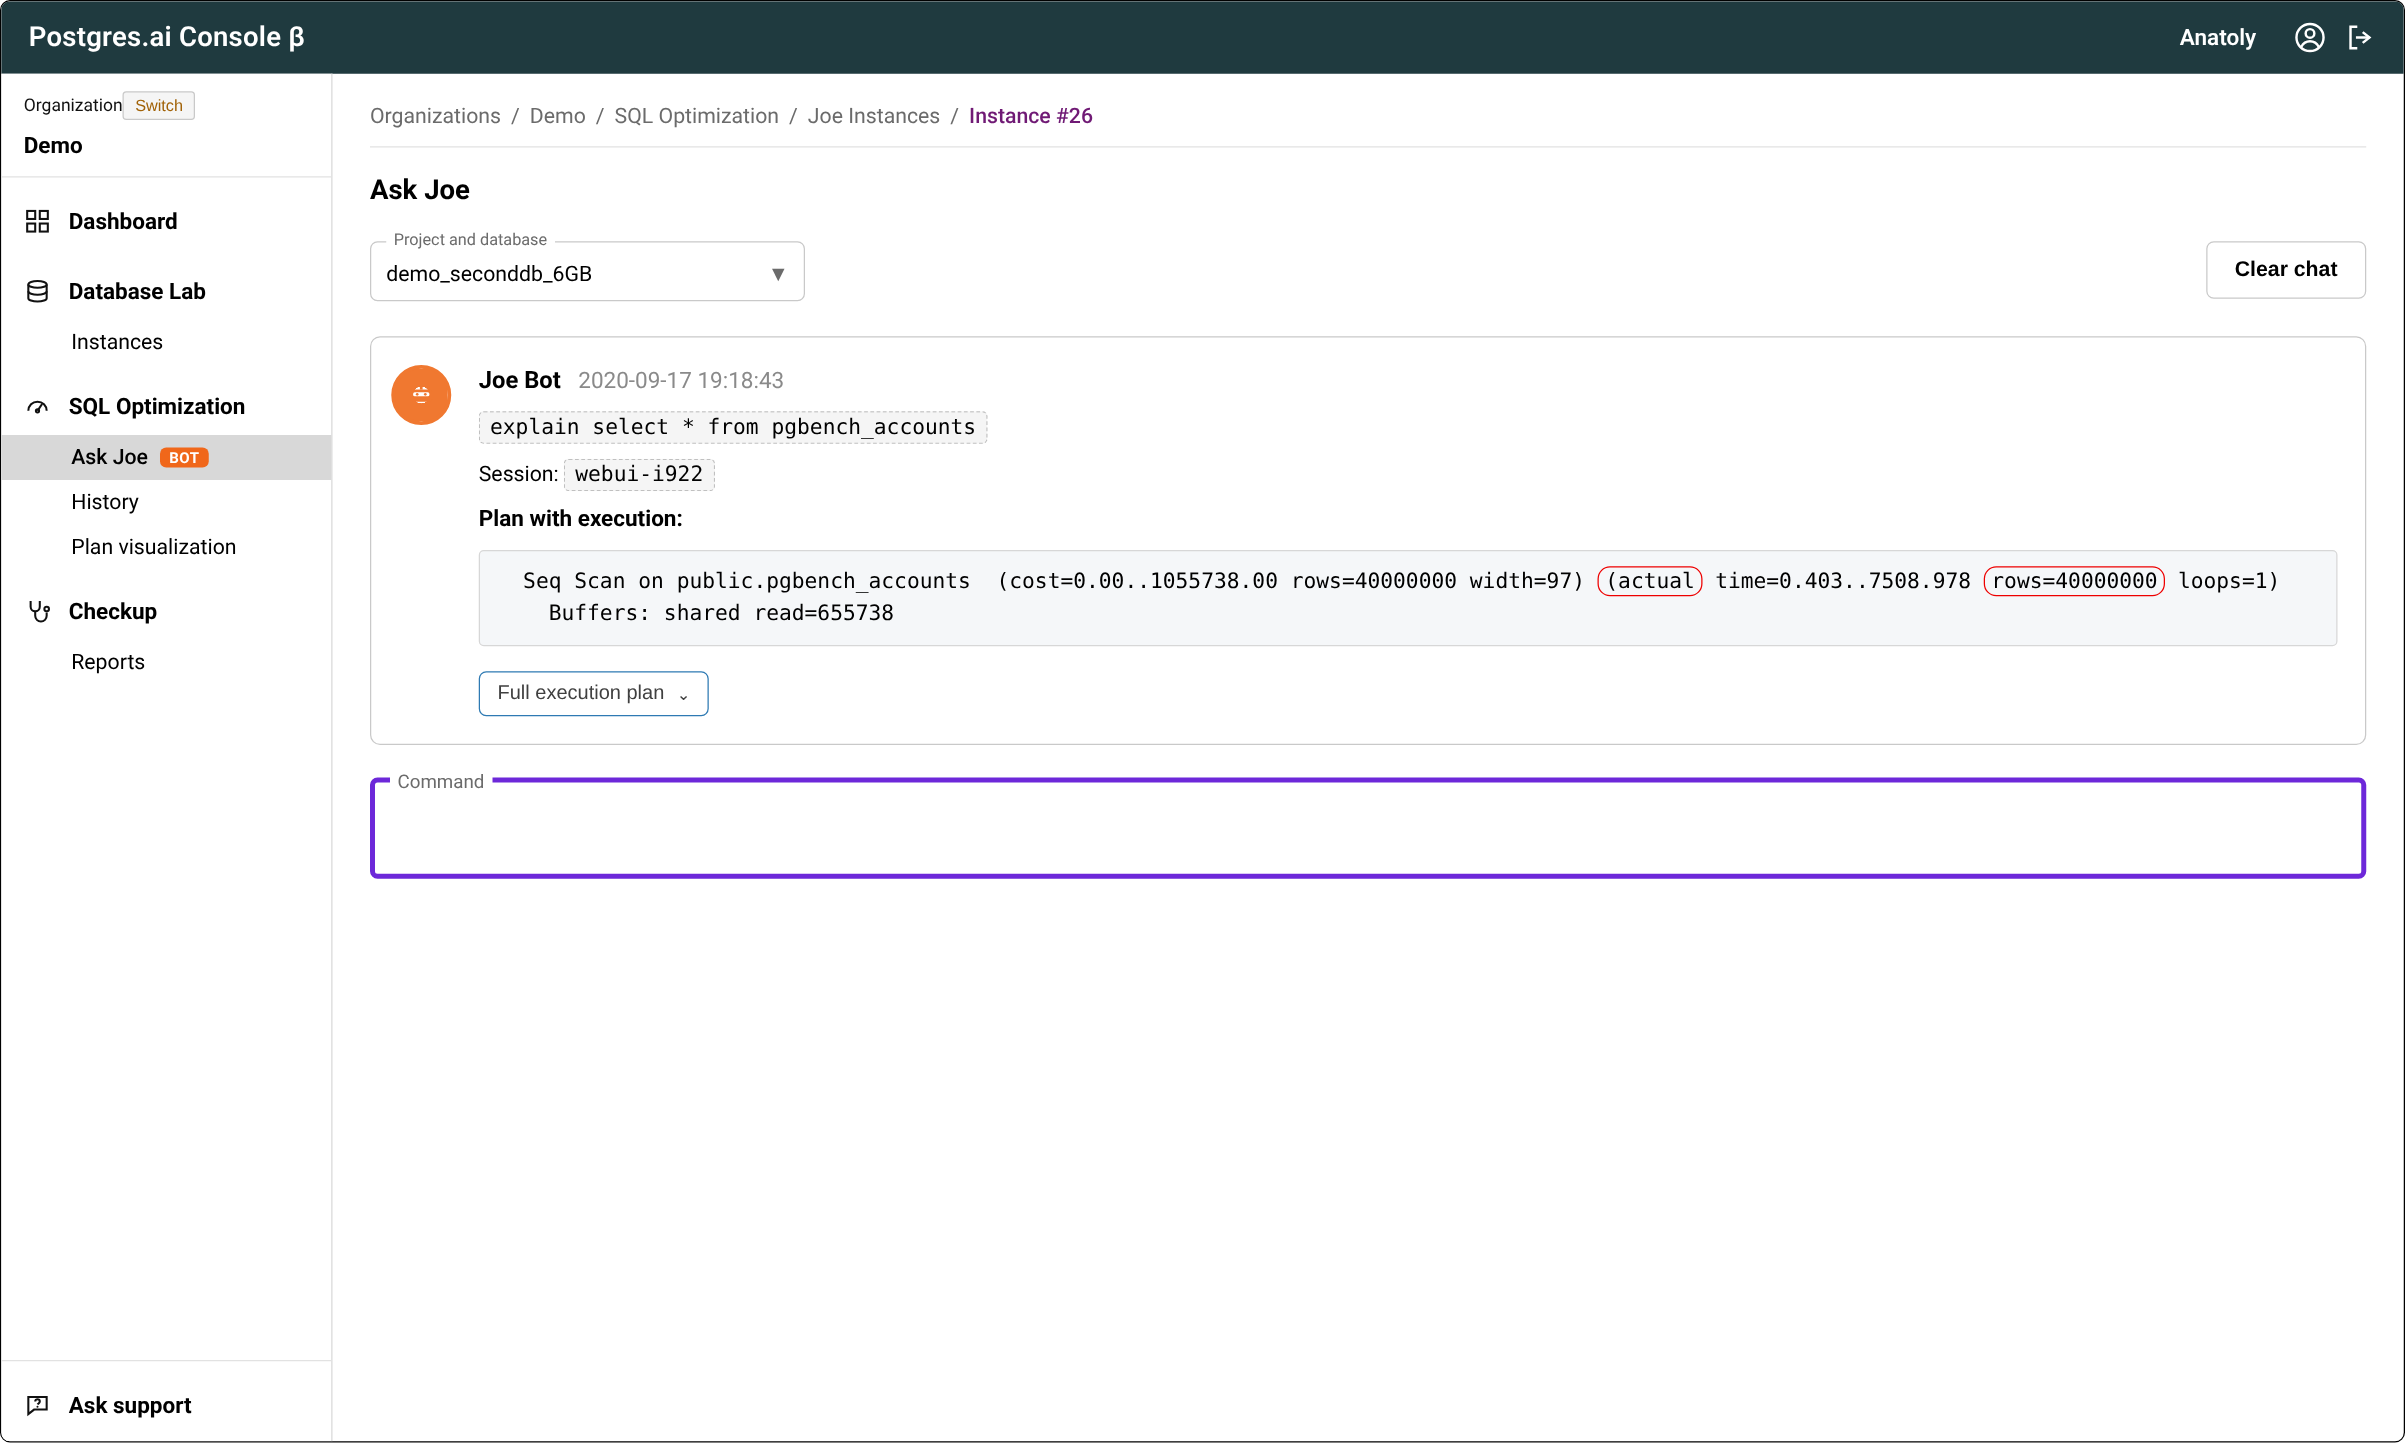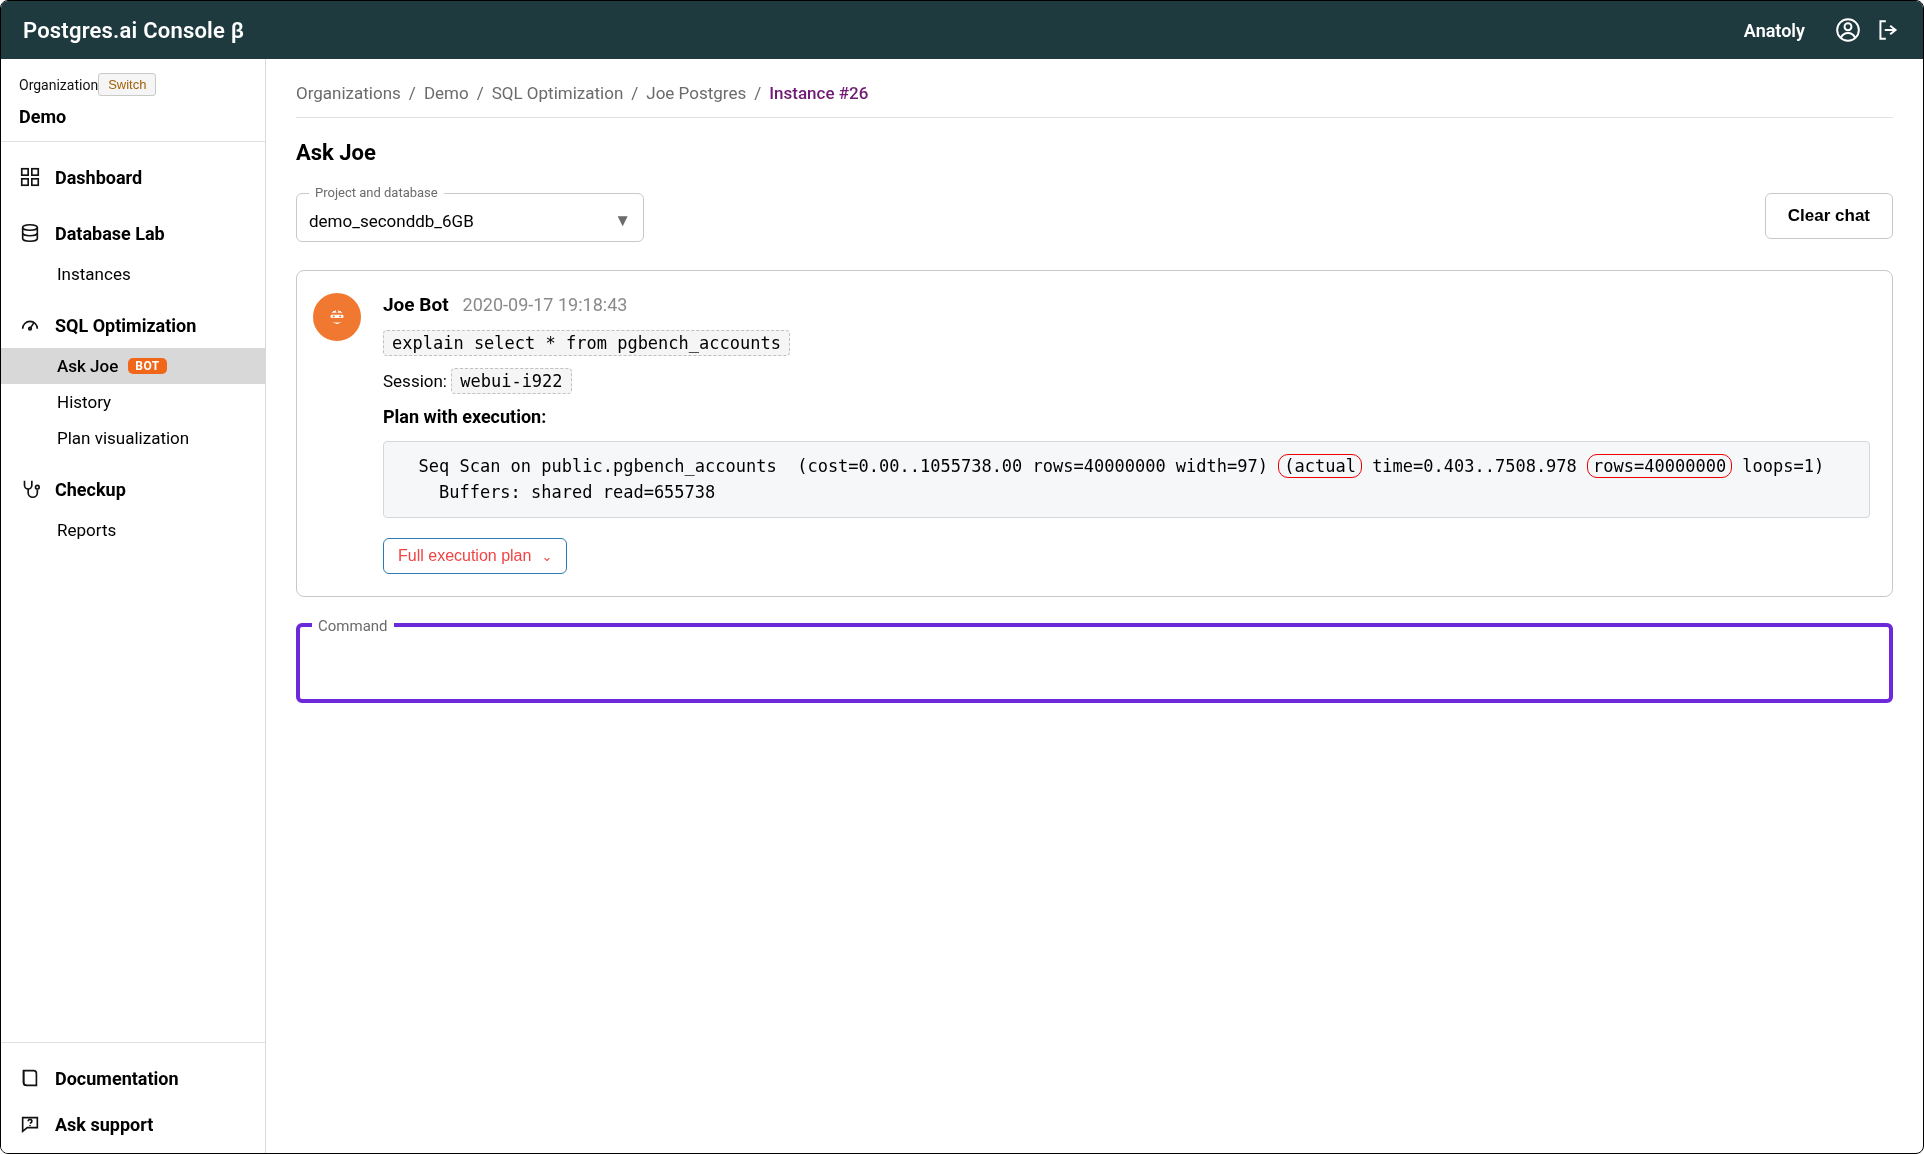--- a/index.html
+++ b/index.html
@@ -61,21 +61,21 @@
   .msg-body { flex: 1; min-width: 0; }
   .msg-head { display: flex; align-items: baseline; gap: 14px; }
   .bot-name { font-size: 19px; font-weight: 700; }
   .bot-ts { font-size: 18px; color: #8a8a8a; }
   .code-pill { display: inline-block; font-family: ui-monospace, SFMono-Regular, Menlo, Consolas, monospace; border: 1px dashed #c0c0c0; border-radius: 4px; background: #f5f5f5; padding: 2px 8px; font-size: 17px; }
   .line { margin-top: 14px; font-size: 17px; }
   .session-row { margin-top: 12px; font-size: 17px; }
   .plan-title { font-weight: 700; font-size: 18px; margin-top: 12px; }
   .plan-box { margin-top: 14px; border: 1px solid #d7d7d7; background: #f5f7f9; border-radius: 4px; padding: 12px 14px; font-family: ui-monospace, SFMono-Regular, Menlo, Consolas, monospace; font-size: 17px; line-height: 1.5; white-space: pre-wrap; overflow-wrap: break-word; position: relative; }
   .hl { border: 1.6px solid #e00; border-radius: 10px; padding: 0 5px; display: inline-block; line-height: 1.3; }
-  .full-plan-btn { margin-top: 20px; display: inline-flex; align-items: center; gap: 10px; border: 1px solid #2e7ab3; color: #ef4444; background: #fff; border-radius: 6px; padding: 8px 14px; font-size: 16px; cursor: pointer; }
+  .full-plan-btn { margin-top: 20px; display: inline-flex; align-items: center; gap: 10px; border: 1px solid #2e7ab3; color: #404040; background: #fff; border-radius: 6px; padding: 8px 14px; font-size: 16px; cursor: pointer; }
   .full-plan-btn .caret { font-size: 13px; }
 
   
   .cmd-wrap { position: relative; border: 4px solid #6d28d9; border-radius: 6px; margin-top: 26px; padding: 20px 14px 30px 14px; }
   .cmd-wrap .legend { position: absolute; top: -10px; left: 12px; background: #fff; padding: 0 6px; font-size: 15px; color: #6b6b6b; }
   .cmd-input { width: 100%; border: none; outline: none; font-size: 16px; font-family: ui-monospace, SFMono-Regular, Menlo, Consolas, monospace; resize: none; }
 </style>
 </head>
 <body>
 
@@ -175,48 +175,39 @@
         <span>Reports</span>
       </div>
     </div>
 
     <div class="side-fill"></div>
     <div class="side-divider"></div>
     <div class="nav" style="padding-bottom:6px;">
       <div class="nav-section-title">
         <span class="ic">
           <svg viewBox="0 0 24 24">
-              <path d="M5 4h11a3 3 0 0 1 3 3v13H8a3 3 0 0 1-3-3V4z"></path>
-              <path d="M5 4v13a3 3 0 0 0 3 3"></path>
-            </svg>
-        </span>
-        <span>Documentation</span>
-      </div>
-      <div class="nav-section-title">
-        <span class="ic">
-          <svg viewBox="0 0 24 24">
               <path d="M4 5h16v11H9l-5 4V5z"></path>
               <path d="M10 9c0-1.3 1-2 2-2s2 .7 2 2-1 1.4-2 2.5"></path>
               <circle cx="12" cy="13.6" r="0.9" fill="currentColor" stroke="none"></circle>
             </svg>
         </span>
         <span>Ask support</span>
       </div>
     </div>
   </div>
 
   <div class="main">
     <div class="crumbs">
       <a>Organizations</a>
         <span class="sep">/</span>
       <a>Demo</a>
         <span class="sep">/</span>
       <a>SQL Optimization</a>
         <span class="sep">/</span>
-      <a>Joe Postgres</a>
+      <a>Joe Instances</a>
         <span class="sep">/</span>
       <span class="current">Instance #26</span>
     </div>
 
     <h1 class="page-title">Ask Joe</h1>
 
     <div class="toolbar-row">
       <div class="fieldset">
         <span class="legend">Project and database</span>
         <div class="select">

